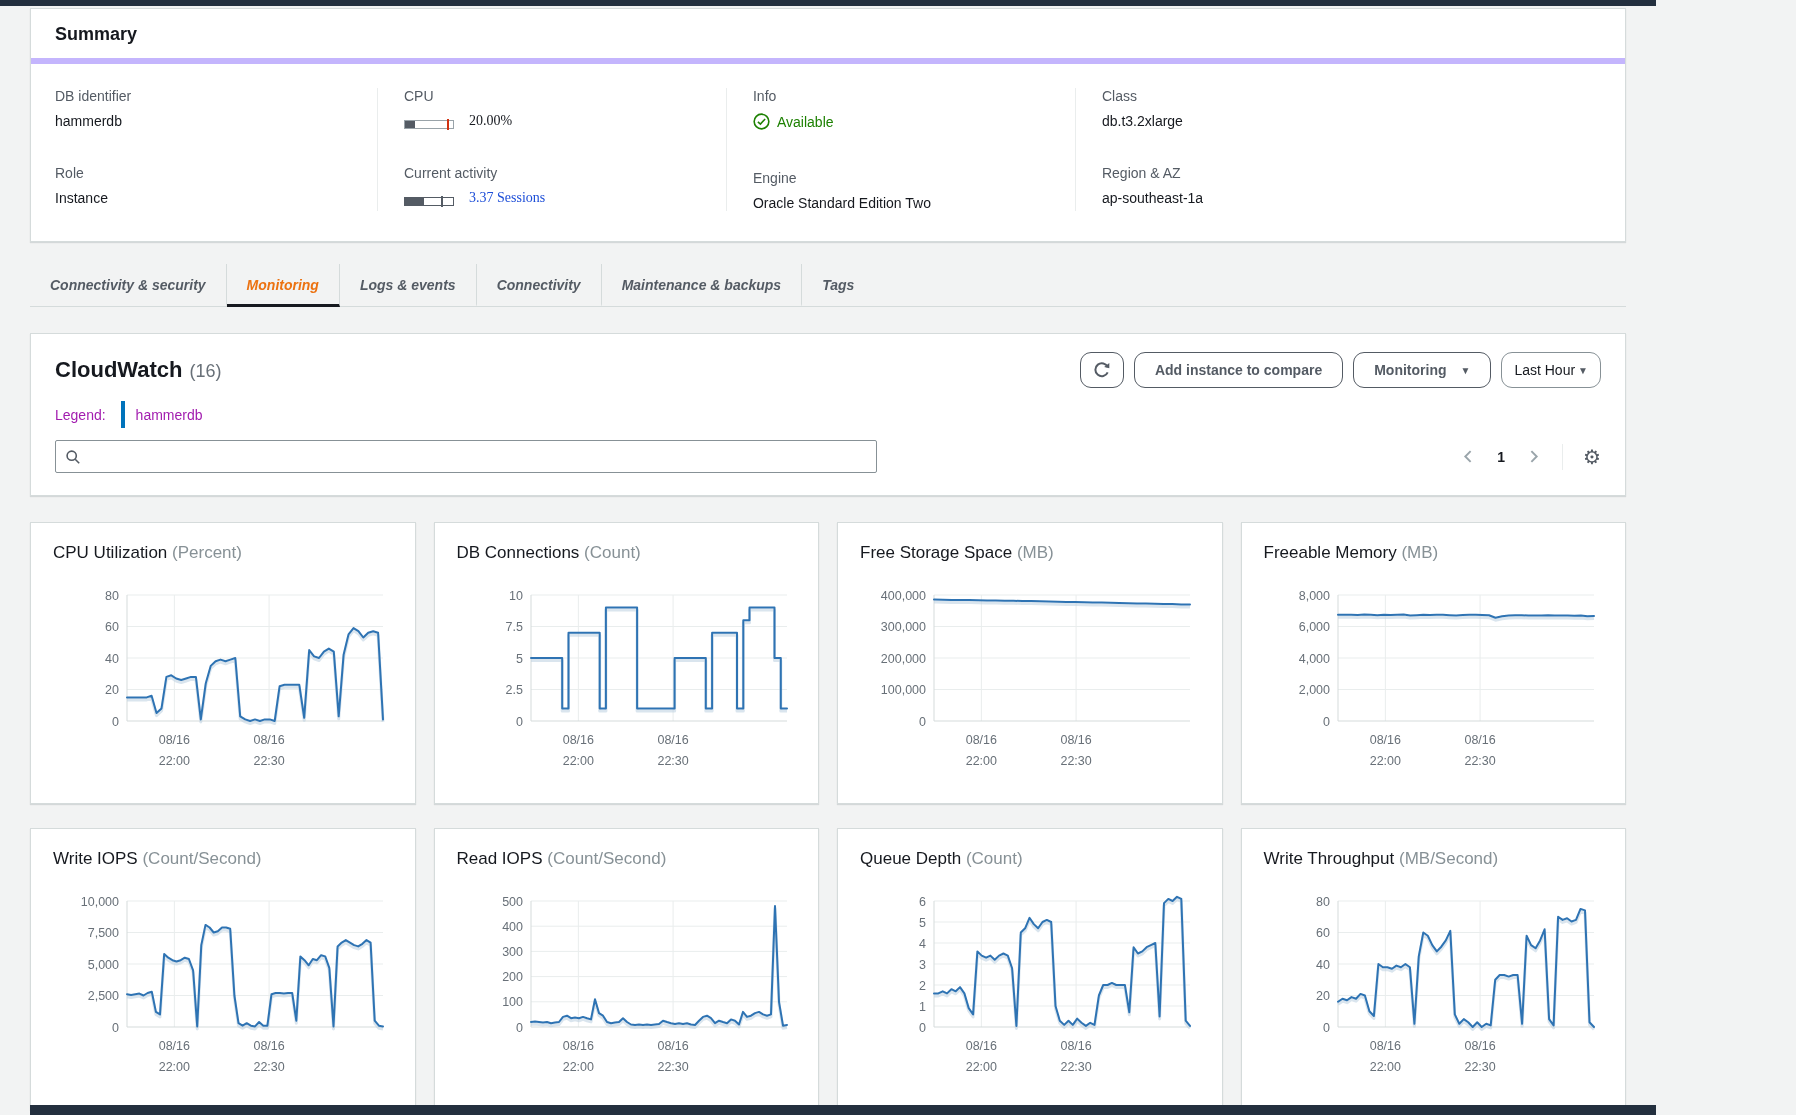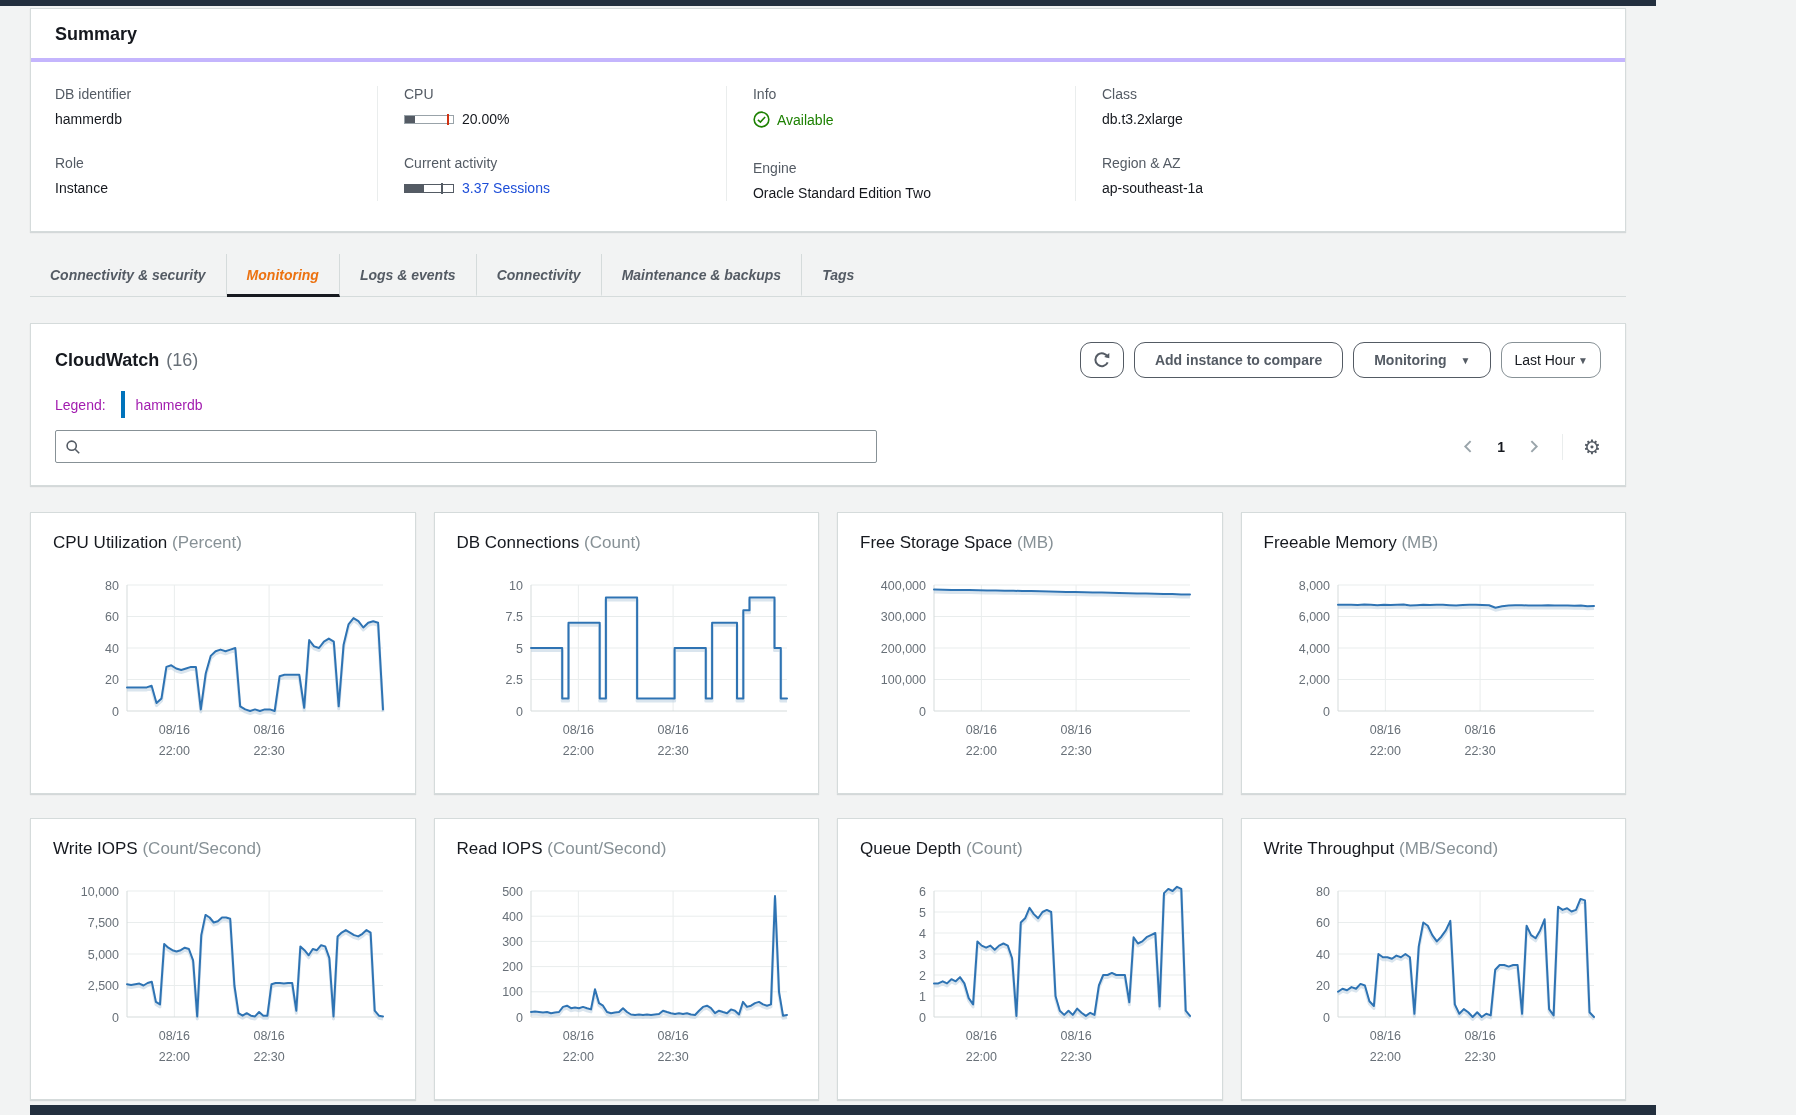--- a/index.html
+++ b/index.html
@@ -9,47 +9,47 @@
   .topbar { height:6px; background:#232f3e; }
   .bottombar { position:absolute; left:30px; right:0; bottom:0; height:10px; background:#232f3e; }
   .content { padding:0 30px; }
 
   .card { background:#fff; border:1px solid #d5dbdb; box-shadow:0 1px 1px rgba(0,28,36,.12); }
 
   
   .summary-card { margin-top:2px; }
   .card-header { padding:15px 24px 13px; }
   .card-header h2 { margin:0; font-size:18px; color:#16191f; font-weight:700; }
-  .summary-body { display:flex; padding:24px 24px 30px; border-top:4px solid #c4b5fd; }
+  .summary-body { display:flex; padding:24px 24px 30px; border-top:6px solid #c4b5fd; }
   .sum-col { flex:1; padding-left:26px; border-left:1px solid #eaeded; }
   .sum-col:first-child { padding-left:0; border-left:none; }
   .sum-col.wide { flex:1.55; }
   .f-label { color:#545b64; font-size:14px; margin-bottom:9px; }
   .f-value { color:#16191f; font-size:14px; }
-  .field + .field { margin-top:28px; }
+  .field + .field { margin-top:36px; }
   .status-green { color:#1d8102; display:inline-flex; align-items:center; gap:7px; font-size:14px; }
   .link { color:#1d4ed8; font-size:14px; text-decoration:none; cursor:pointer; }
-  .pb-row { display:flex; align-items:center; gap:8px; }
+  .pb-row { display:flex; align-items:flex-end; gap:15px;font-family:Liberation Serif, serif; }
   .pb { width:50px; height:9px; border:1px solid #99a3a9; background:#fff; position:relative; }
   .pb.dark { border-color:#545b64; }
   .pb-fill { height:100%; background:#545b64; }
   .pb-mark { position:absolute; top:-2px; bottom:-2px; width:2px; background:#d13212; }
   .pb-mark.gray { background:#545b64; }
 
   
   .tabs { display:flex; margin-top:22px; border-bottom:1px solid #d5dbdb;font-style:italic; }
   .tab { padding:13px 20px 11px; font-size:14px; font-weight:700; color:#545b64; cursor:pointer;
          border-bottom:3px solid transparent; margin-bottom:-1px; white-space:nowrap; }
   .tab:not(:last-child) { border-right:1px solid #d5dbdb; }
   .tab.active { color:#ec7211; border-bottom-color:#16191f; }
 
   
   .cw-panel { margin-top:26px; padding:18px 24px 22px; }
   .cw-row1 { display:flex; justify-content:space-between; align-items:center; }
-  .cw-title { font-size:18px; font-weight:700; color:#16191f; }
+  .cw-title { font-size:22px; font-weight:700; color:#16191f; }
   .cw-count { font-size:18px; font-weight:400; color:#687078; margin-left:7px; }
   .btn-row { display:flex; gap:10px; align-items:center; }
   .btn { height:36px; display:inline-flex; align-items:center; gap:14px; padding:0 20px; background:#fff;
          border:1px solid #545b64; border-radius:11px; font-size:14px; font-weight:700; color:#545b64; cursor:pointer; }
   .btn.icon-only { width:44px; padding:0; justify-content:center; }
   .btn.light { border-color:#879196; color:#16191f; font-weight:400; padding:0 12px; gap:3px; }
   .caret { font-size:10px; color:#545b64; }
   .legend-row { display:flex; align-items:center; margin-top:13px; font-size:14px; color:#a21caf; }
   .legend-bar { width:4px; height:27px; margin:0 11px 0 15px; }
   .search-row { display:flex; align-items:center; justify-content:space-between; margin-top:12px; }

